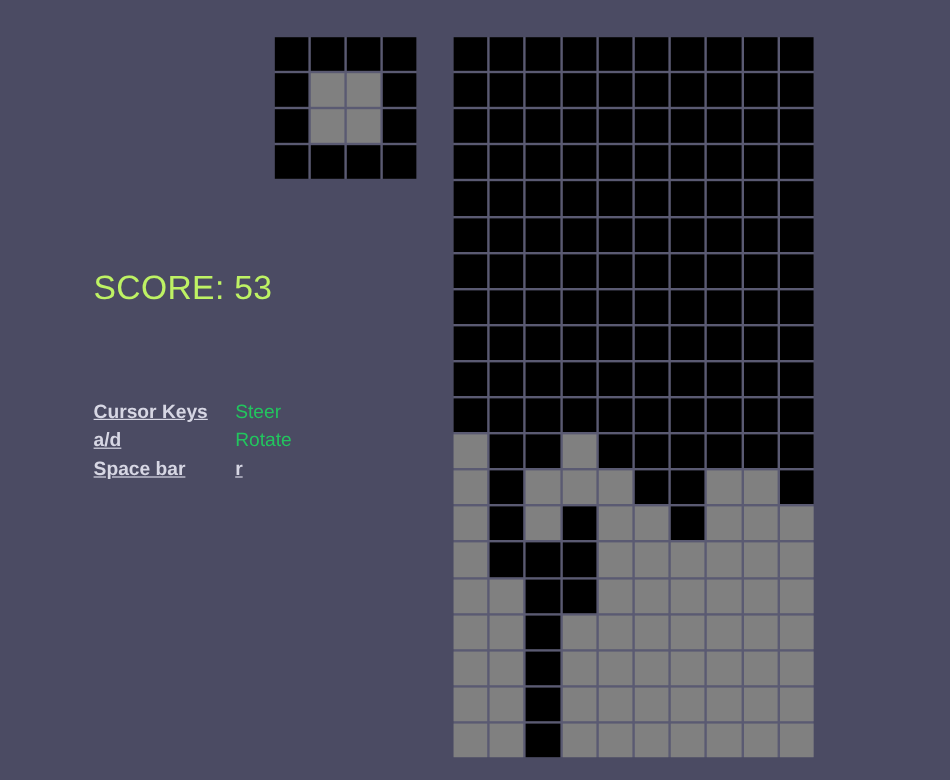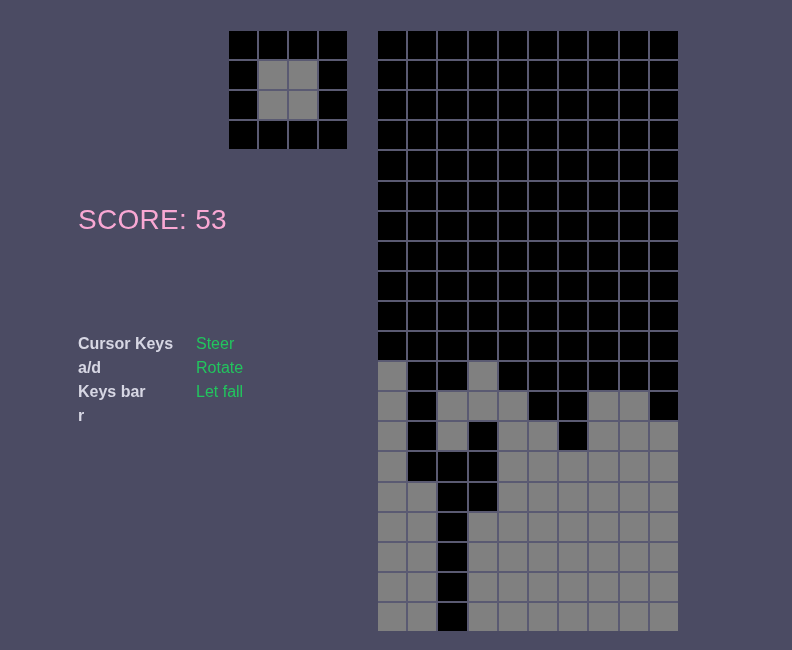--- a/index.html
+++ b/index.html
@@ -33,43 +33,44 @@
     background: #000000;
   }
   #preview-panel .cell.filled {
     background: #808080;
   }
 
   
   #score-display {
     position: absolute;
     left: 78px;
-    top: 204px;
+    top: 224px;
     font-size: 28px;
-    color: #f9a8d4;
+    color: #bef264;
     letter-spacing: 0.3px;
     white-space: nowrap;
   }
 
   
   #controls-legend {
     position: absolute;
     left: 78px;
     top: 332px;
     display: grid;
     grid-template-columns: 118px auto;
     row-gap: 0px;
     column-gap: 0px;
     font-size: 16px;
     line-height: 24px;
   }
   #controls-legend .key {
     font-weight: bold;
     color: #d7d7e4;
     white-space: nowrap;
+    text-decoration: underline;
   }
   #controls-legend .action {
     font-weight: normal;
     color: #22c55e;
     white-space: nowrap;
   }
 
   
   #game-board {
     position: absolute;
@@ -113,22 +114,21 @@
     <div class="cell"></div>
   </div>
 
 <div id="score-display">SCORE: 53</div>
 
 <div id="controls-legend">
     <div class="key">Cursor Keys</div>
     <div class="action">Steer</div>
     <div class="key">a/d</div>
     <div class="action">Rotate</div>
-    <div class="key">Keys bar</div>
-    <div class="action">Let fall</div>
+    <div class="key">Space bar</div>
     <div class="key">r</div>
   </div>
 
 <div id="game-board">
     <div class="cell"></div>
     <div class="cell"></div>
     <div class="cell"></div>
     <div class="cell"></div>
     <div class="cell"></div>
     <div class="cell"></div>

